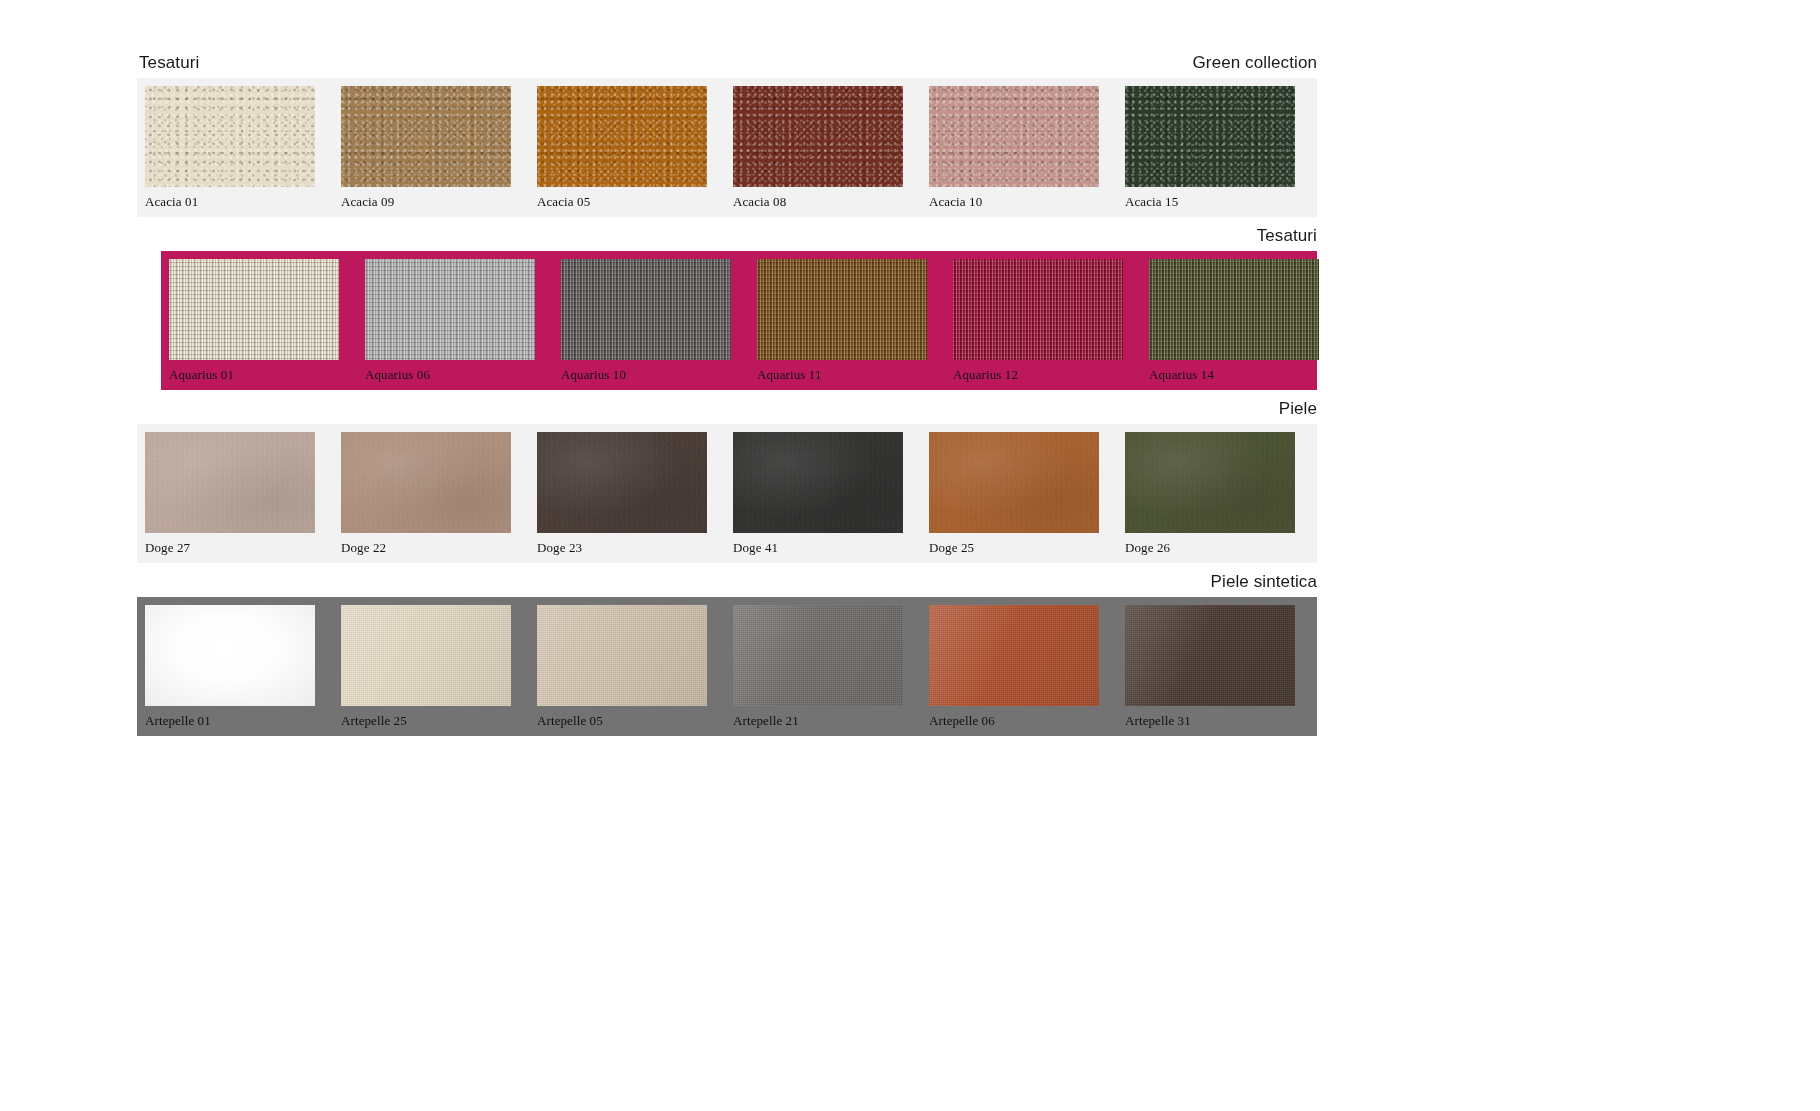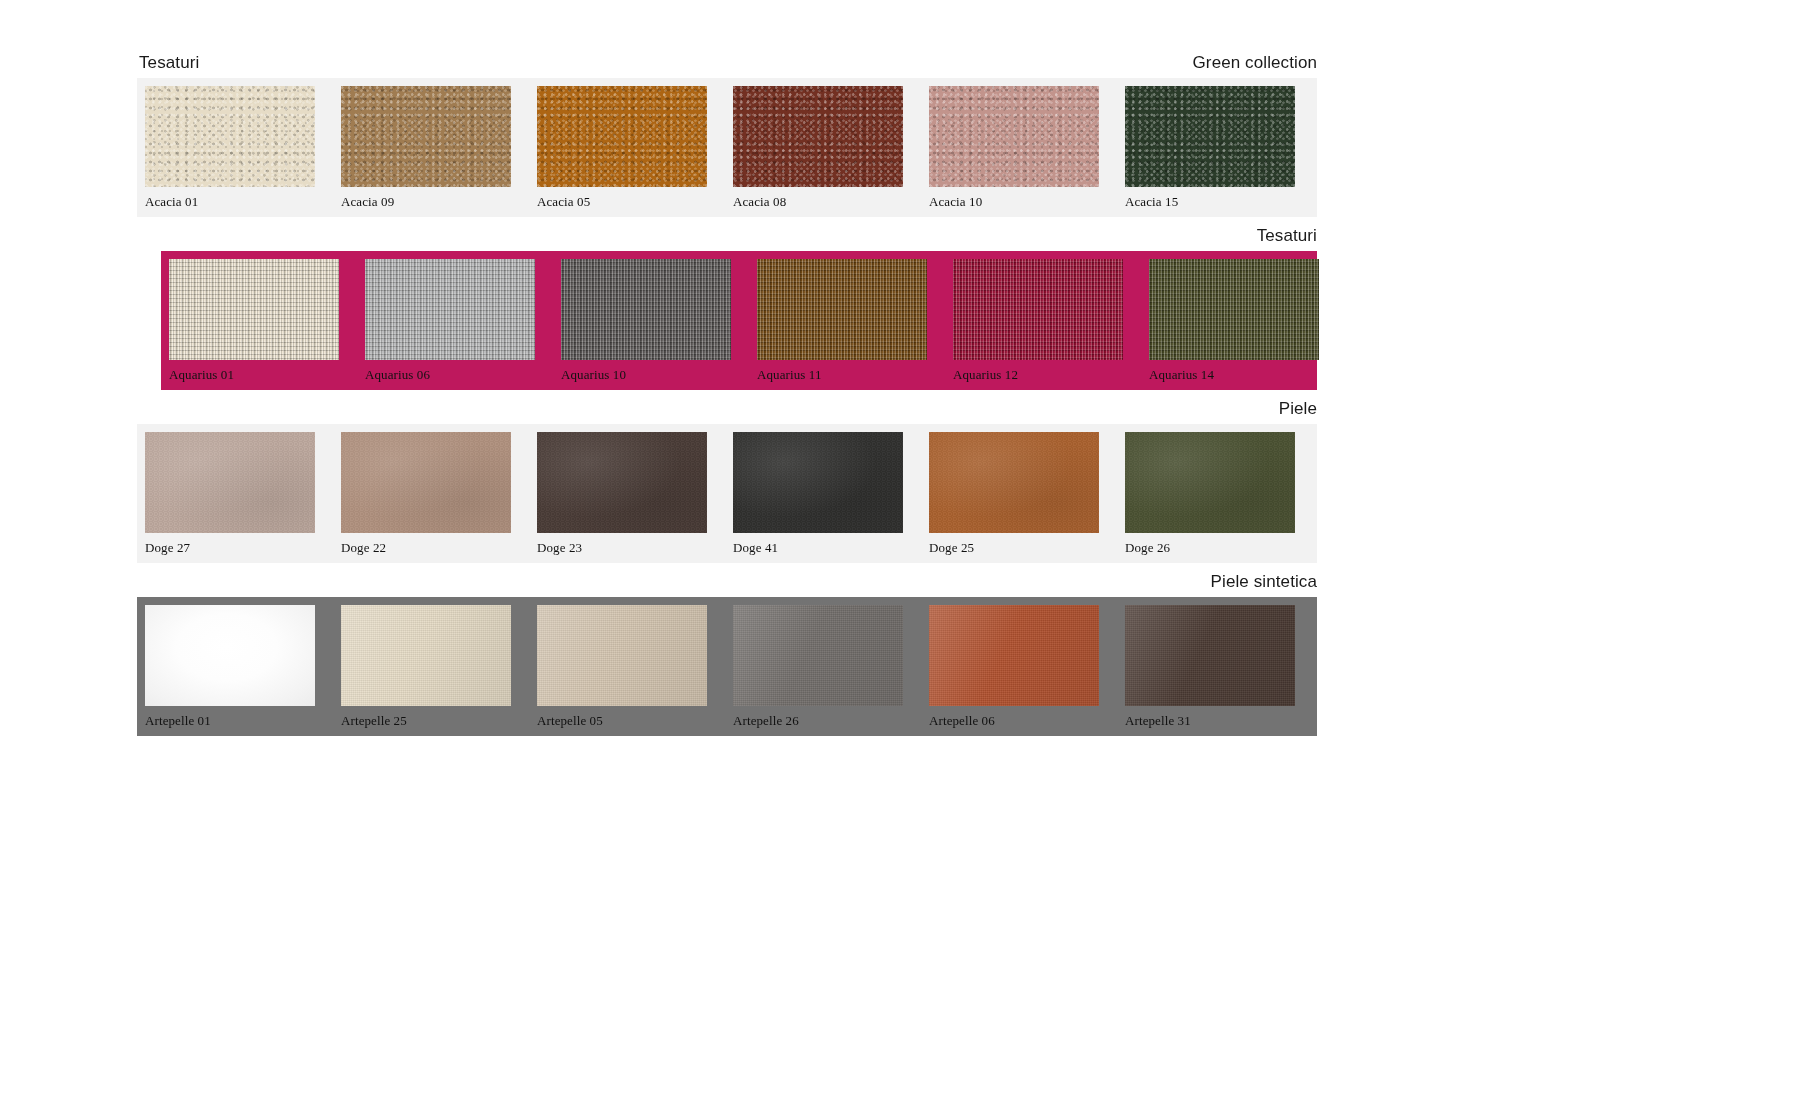--- a/index.html
+++ b/index.html
@@ -268,21 +268,21 @@
           <div class="swatch-cell">
             <div class="swatch-img tex-synth" style="background-color: rgb(230, 220, 198);"></div>
             <div class="swatch-label">Artepelle 25</div>
           </div>
           <div class="swatch-cell">
             <div class="swatch-img tex-synth" style="background-color: rgb(212, 198, 177);"></div>
             <div class="swatch-label">Artepelle 05</div>
           </div>
           <div class="swatch-cell">
             <div class="swatch-img tex-synth" style="background-color: rgb(115, 110, 107);"></div>
-            <div class="swatch-label">Artepelle 26</div>
+            <div class="swatch-label">Artepelle 21</div>
           </div>
           <div class="swatch-cell">
             <div class="swatch-img tex-synth" style="background-color: rgb(177, 81, 47);"></div>
             <div class="swatch-label">Artepelle 06</div>
           </div>
           <div class="swatch-cell">
             <div class="swatch-img tex-synth" style="background-color: rgb(75, 58, 51);"></div>
             <div class="swatch-label">Artepelle 31</div>
           </div>
         </div>

